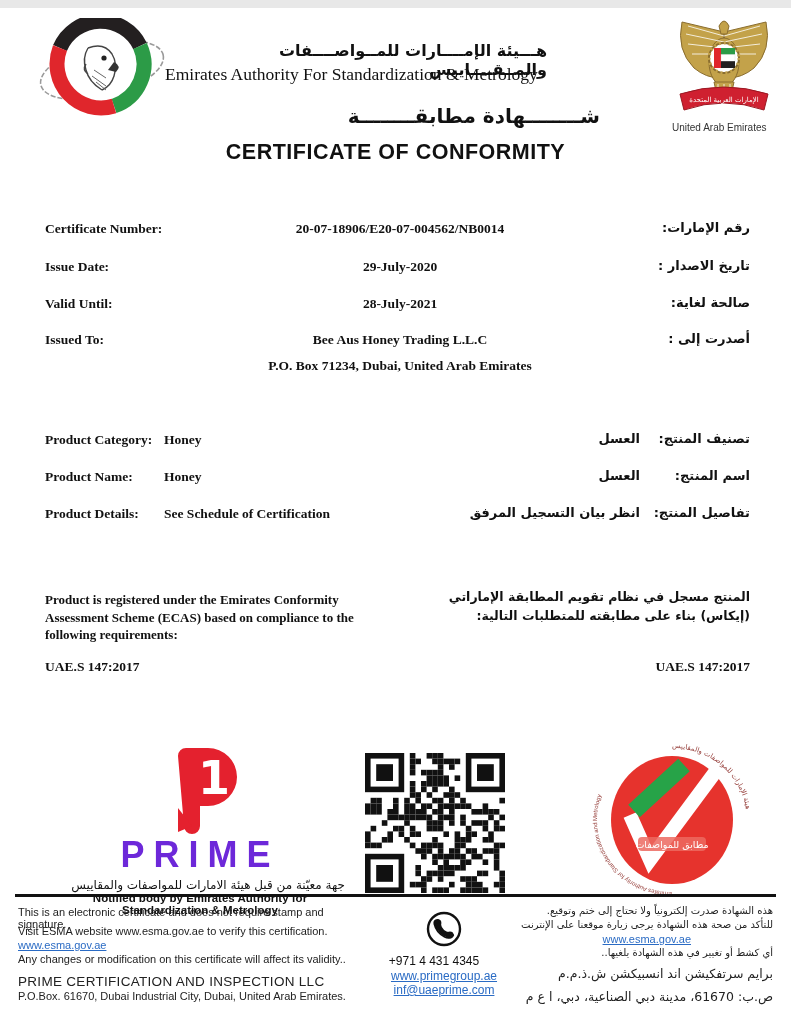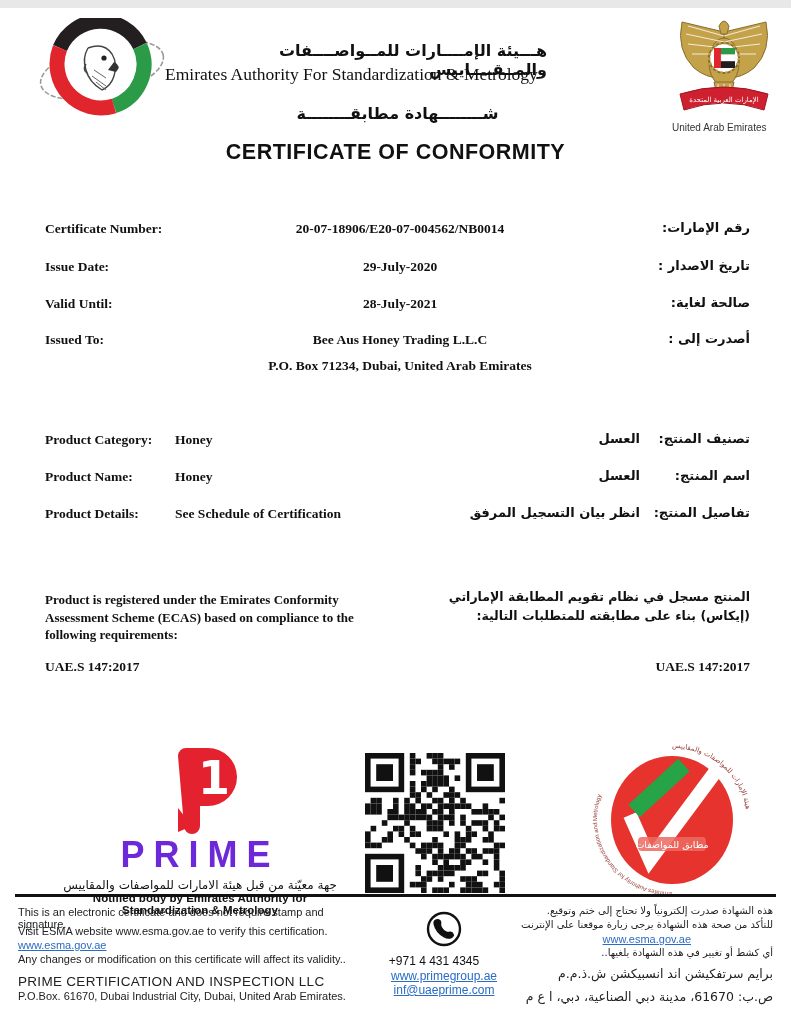--- a/index.html
+++ b/index.html
@@ -3,37 +3,37 @@
 <meta charset="utf-8">
 <style>
   html,body{margin:0;padding:0;background:#e8e8e8;}
   #page{position:relative;width:791px;height:1024px;background:#ffffff;margin:8px auto;overflow:hidden;
         font-family:"Liberation Serif",serif;color:#111;}
   .abs{position:absolute;}
   .ar{font-family:"DejaVu Sans",sans-serif;direction:rtl;}
   
   .orgname-ar{font-size:16px;font-weight:bold;letter-spacing:.5px;}
   .orgname-en{font-size:17.5px;font-family:"Liberation Serif",serif;}
-  .title-ar{font-size:16px;font-weight:bold;text-align:center;}
+  .title-ar{font-size:20px;font-weight:bold;text-align:right;}
   .title-en{font-size:21.5px;font-weight:bold;font-family:"Liberation Sans",sans-serif;text-align:center;letter-spacing:.5px;}
   .emblem-caption{font-size:10px;font-family:"Liberation Sans",sans-serif;text-align:left;color:#333;}
   
   .d-lbl{left:45px;font-size:13.5px;font-weight:bold;}
   .d-val{left:170px;width:460px;text-align:center;font-size:13.5px;font-weight:bold;}
   .d-ar{right:41px;font-size:13px;font-weight:bold;text-align:right;}
   .p-lbl{left:45px;font-size:13.5px;font-weight:bold;}
-  .p-val{left:175px;font-size:13.5px;font-weight:bold;text-align:center;}
+  .p-val{left:164px;font-size:13.5px;font-weight:bold;text-align:center;}
   .p-var{right:151px;font-size:13px;font-weight:bold;text-align:right;}
   
   .comp-en{left:45px;width:332px;font-size:13px;font-weight:bold;line-height:1.35;}
   .comp-ar{right:41px;width:340px;font-size:12.5px;font-weight:bold;text-align:right;line-height:1.5;}
   .std{font-size:13.5px;font-weight:bold;}
   
   .prime-word{font-family:"Liberation Sans",sans-serif;font-weight:bold;font-size:36px;color:#6d28d9;letter-spacing:9px;text-align:center;}
-  .prime-ar{font-size:12px;text-align:center;}
+  .prime-ar{font-size:12px;}
   .prime-en{font-family:"Liberation Sans",sans-serif;font-weight:bold;font-size:11.5px;text-align:center;}
   
   .sep{left:15px;right:15px;top:886px;height:3px;background:#111;}
   .f-sm{font-family:"Liberation Sans",sans-serif;font-size:11px;color:#222;}
   .f-link{font-family:"Liberation Sans",sans-serif;font-size:11px;color:#2a6bc4;text-decoration:underline;cursor:pointer;}
   .f-co{font-family:"Liberation Sans",sans-serif;font-size:13.5px;color:#222;letter-spacing:.3px;}
   .f-ar{font-family:"DejaVu Sans",sans-serif;font-size:10px;color:#222;direction:rtl;text-align:right;}
   .f-ar-co{font-family:"DejaVu Sans",sans-serif;font-size:12.5px;color:#222;direction:rtl;text-align:right;}
   .f-center{font-family:"Liberation Sans",sans-serif;font-size:12px;text-align:center;}
   .qr-box{width:140px;height:140px;}

